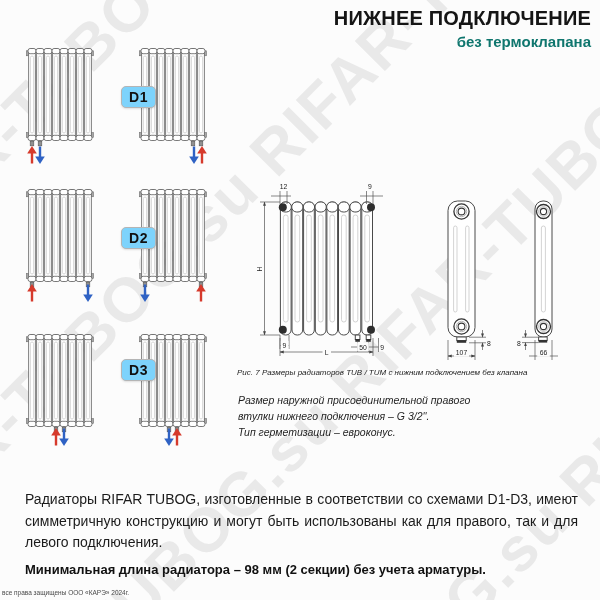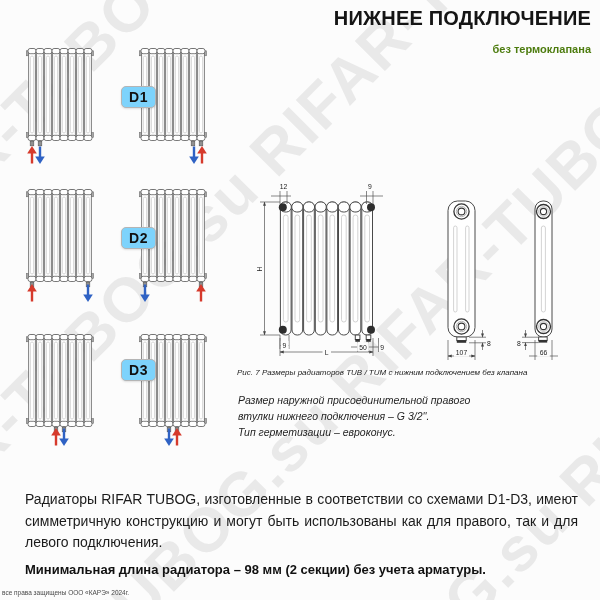--- a/index.html
+++ b/index.html
@@ -6,21 +6,21 @@
   .page{position:relative;width:600px;height:600px;overflow:hidden;background:#fcfcfc;
         font-family:"Liberation Sans",sans-serif;color:#1c1c1c;}
   
   .wm-stripe{position:absolute;white-space:nowrap;font-weight:bold;font-size:62px;
              letter-spacing:2px;color:#e9e9e9;transform:rotate(-45deg);transform-origin:0 50%;
              user-select:none;z-index:0;}
   .content{position:absolute;inset:0;z-index:1;}
   
   .title-block{position:absolute;top:7px;right:9px;text-align:right;}
   .title-main{font-size:20px;font-weight:800;letter-spacing:0.2px;color:#151515;line-height:23px;}
-  .title-sub{font-size:11px;font-weight:800;color:#4d7c0f;line-height:19px;margin-top:10px;}
+  .title-sub{font-size:15px;font-weight:800;color:#0f766e;line-height:19px;margin-top:2px;}
   
   .dbox{position:absolute;width:33px;height:20px;background:#7dd3fc;border:1px solid #b5b5b5;
         border-radius:5px;box-shadow:0 1px 2px rgba(0,0,0,.12);display:flex;align-items:center;
         justify-content:center;font-size:14px;font-weight:bold;color:#111;letter-spacing:.5px;margin-left:20px;}
   .rad{position:absolute;width:68px;height:100px;}
   .arrow{position:absolute;width:12px;height:18px;}
   
   .drawing{position:absolute;left:233px;top:170px;}
   .drawing text{font-family:"Liberation Sans",sans-serif;font-size:6.8px;fill:#222;}
   

